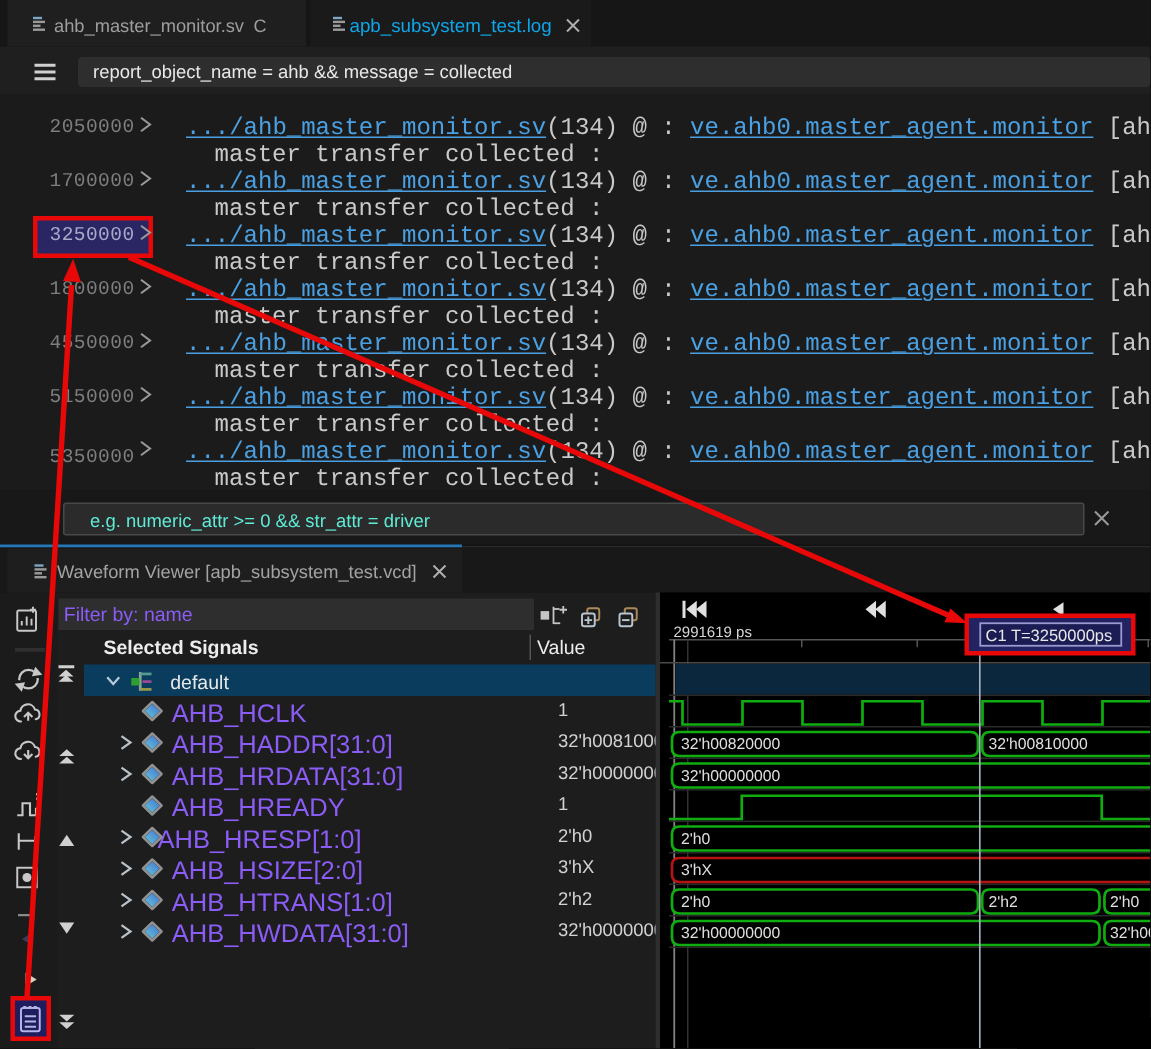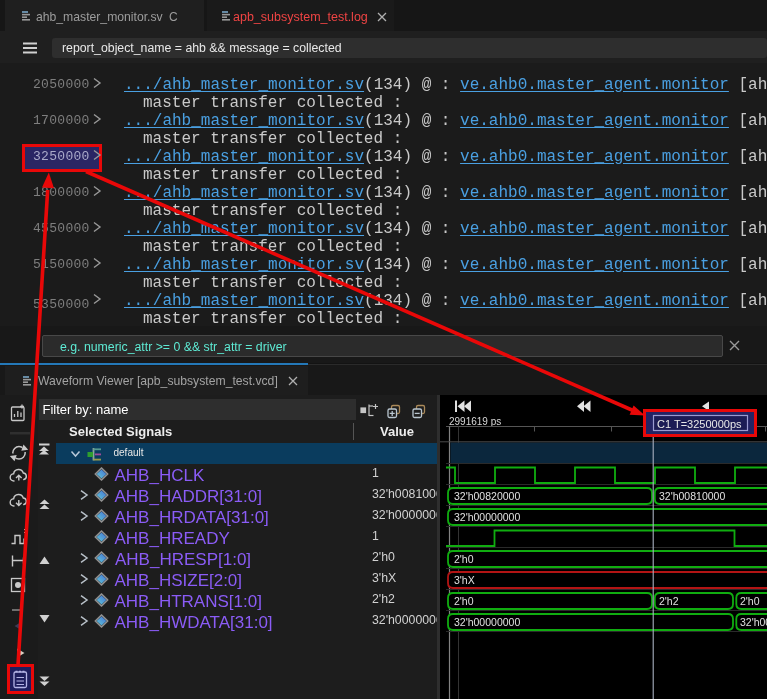--- a/index.html
+++ b/index.html
@@ -23,21 +23,21 @@
 <div class="abs" style="left:308px;top:364px;width:459px;height:1px;background:#2a2a2a"></div>
 <div class="abs" style="left:0;top:365px;width:767px;height:30px;background:#181818"></div>
 <div class="abs" style="left:5px;top:366px;width:303px;height:29px;background:#1e1e1e"></div>
 <div class="abs" style="left:0;top:395px;width:38px;height:304px;background:#1b1b1b"></div>
 <div class="abs" style="left:38px;top:395px;width:399px;height:304px;background:#1d1d1d"></div>
 <div class="abs" style="left:437px;top:395px;width:3px;height:304px;background:#2e2e2e"></div>
 <div class="abs" style="left:440px;top:395px;width:327px;height:304px;background:#000"></div>
 
 <div class="abs" style="left:36px;top:10px;font-size:12.2px;color:#9d9d9d">ahb_master_monitor.sv</div>
 <div class="abs" style="left:169px;top:10px;font-size:12px;color:#9d9d9d">C</div>
-<div class="abs" style="left:233px;top:10px;font-size:12.5px;color:#ef4444">apb_subsystem_test.log</div>
+<div class="abs" style="left:233px;top:10px;font-size:12.5px;color:#0ea5e9">apb_subsystem_test.log</div>
 
 <div class="abs" style="left:52px;top:37.5px;width:715px;height:20px;background:#2e2e2e;border-radius:3px"></div>
 <div class="abs" style="left:62px;top:41px;font-size:12.3px;color:#e8e8e8">report_object_name = ahb &amp;&amp; message = collected</div>
 
 <div class="abs ts mono" style="left:33px;top:76px;line-height:18px">2050000</div>
 <div class="abs l1" style="left:124px;top:76px;line-height:18px"><a>.../ahb_master_monitor.sv</a>(134) @ : <a>ve.ahb0.master_agent.monitor</a> [ahb_monitor]</div>
 <div class="abs l1" style="left:143px;top:94px;line-height:18px">master transfer collected :</div>
 <div class="abs ts mono" style="left:33px;top:112px;line-height:18px">1700000</div>
 <div class="abs l1" style="left:124px;top:112px;line-height:18px"><a>.../ahb_master_monitor.sv</a>(134) @ : <a>ve.ahb0.master_agent.monitor</a> [ahb_monitor]</div>
 <div class="abs l1" style="left:143px;top:130px;line-height:18px">master transfer collected :</div>
@@ -55,35 +55,35 @@
 <div class="abs ts mono" style="left:33px;top:296px;line-height:18px">5350000</div>
 <div class="abs l1" style="left:124px;top:292px;line-height:18px"><a>.../ahb_master_monitor.sv</a>(134) @ : <a>ve.ahb0.master_agent.monitor</a> [ahb_monitor]</div>
 <div class="abs l1" style="left:143px;top:310px;line-height:18px">master transfer collected :</div>
 
 <div class="abs" style="left:42px;top:335px;width:681px;height:22px;background:#2b2b2b;border:1px solid #484848;border-radius:2px"></div>
 <div class="abs" style="left:60px;top:340px;font-size:12.3px;color:#5eead4">e.g. numeric_attr &gt;= 0 &amp;&amp; str_attr = driver</div>
 
 <div class="abs" style="left:38px;top:374px;font-size:12.2px;color:#a3a3a3">Waveform Viewer [apb_subsystem_test.vcd]</div>
 
 <div class="abs" style="left:39px;top:398.5px;width:317px;height:21px;background:#2e2e2e"></div>
-<div class="abs" style="left:42.5px;top:401.5px;font-size:13px;color:#ffffff">Filter by: name</div>
+<div class="abs" style="left:42.5px;top:401.5px;font-size:13px;color:#8b5cf6">Filter by: name</div>
 <div class="abs" style="left:69px;top:424px;font-size:13px;font-weight:bold;color:#ededed">Selected Signals</div>
-<div class="abs" style="left:380px;top:424px;font-size:13px;font-weight:bold;color:#ededed">Value</div>
+<div class="abs" style="left:358px;top:424px;font-size:13px;font-weight:normal;color:#ededed">Value</div>
 <div class="abs" style="left:353px;top:423px;width:1px;height:17px;background:#555"></div>
 <div class="abs" style="left:56px;top:443px;width:381px;height:20.5px;background:#0a3c5e"></div>
-<div class="abs" style="left:113.5px;top:447px;font-size:10px;color:#e8e8e8">default</div>
+<div class="abs" style="left:113.5px;top:447px;font-size:13px;color:#e8e8e8">default</div>
 <div class="abs lbl" style="left:114.5px;top:466px">AHB_HCLK</div>
 <div class="abs val" style="left:372px;top:466px;width:65px;overflow:hidden">1</div>
 <div class="abs lbl" style="left:114.5px;top:487px">AHB_HADDR[31:0]</div>
 <div class="abs val" style="left:372px;top:487px;width:65px;overflow:hidden">32'h00810000</div>
 <div class="abs lbl" style="left:114.5px;top:508px">AHB_HRDATA[31:0]</div>
 <div class="abs val" style="left:372px;top:508px;width:65px;overflow:hidden">32'h00000000</div>
 <div class="abs lbl" style="left:114.5px;top:529px">AHB_HREADY</div>
 <div class="abs val" style="left:372px;top:529px;width:65px;overflow:hidden">1</div>
-<div class="abs lbl" style="left:115px;top:550px">AHB_HRESP[1:0]</div>
+<div class="abs lbl" style="left:105px;top:550px">AHB_HRESP[1:0]</div>
 <div class="abs val" style="left:372px;top:550px;width:65px;overflow:hidden">2'h0</div>
 <div class="abs lbl" style="left:114.5px;top:571px">AHB_HSIZE[2:0]</div>
 <div class="abs val" style="left:372px;top:571px;width:65px;overflow:hidden">3'hX</div>
 <div class="abs lbl" style="left:114.5px;top:592px">AHB_HTRANS[1:0]</div>
 <div class="abs val" style="left:372px;top:592px;width:65px;overflow:hidden">2'h2</div>
 <div class="abs lbl" style="left:114.5px;top:613px">AHB_HWDATA[31:0]</div>
 <div class="abs val" style="left:372px;top:613px;width:65px;overflow:hidden">32'h00000000</div>
 
 <div class="abs" style="left:21.5px;top:144px;width:80px;height:28px;background:#2a2664;border:3px solid #e90808;z-index:3"></div>
 <div class="abs mono" style="left:33px;top:148.5px;font-size:13px;letter-spacing:.3px;color:#a9a9c9;z-index:4">3250000</div>

